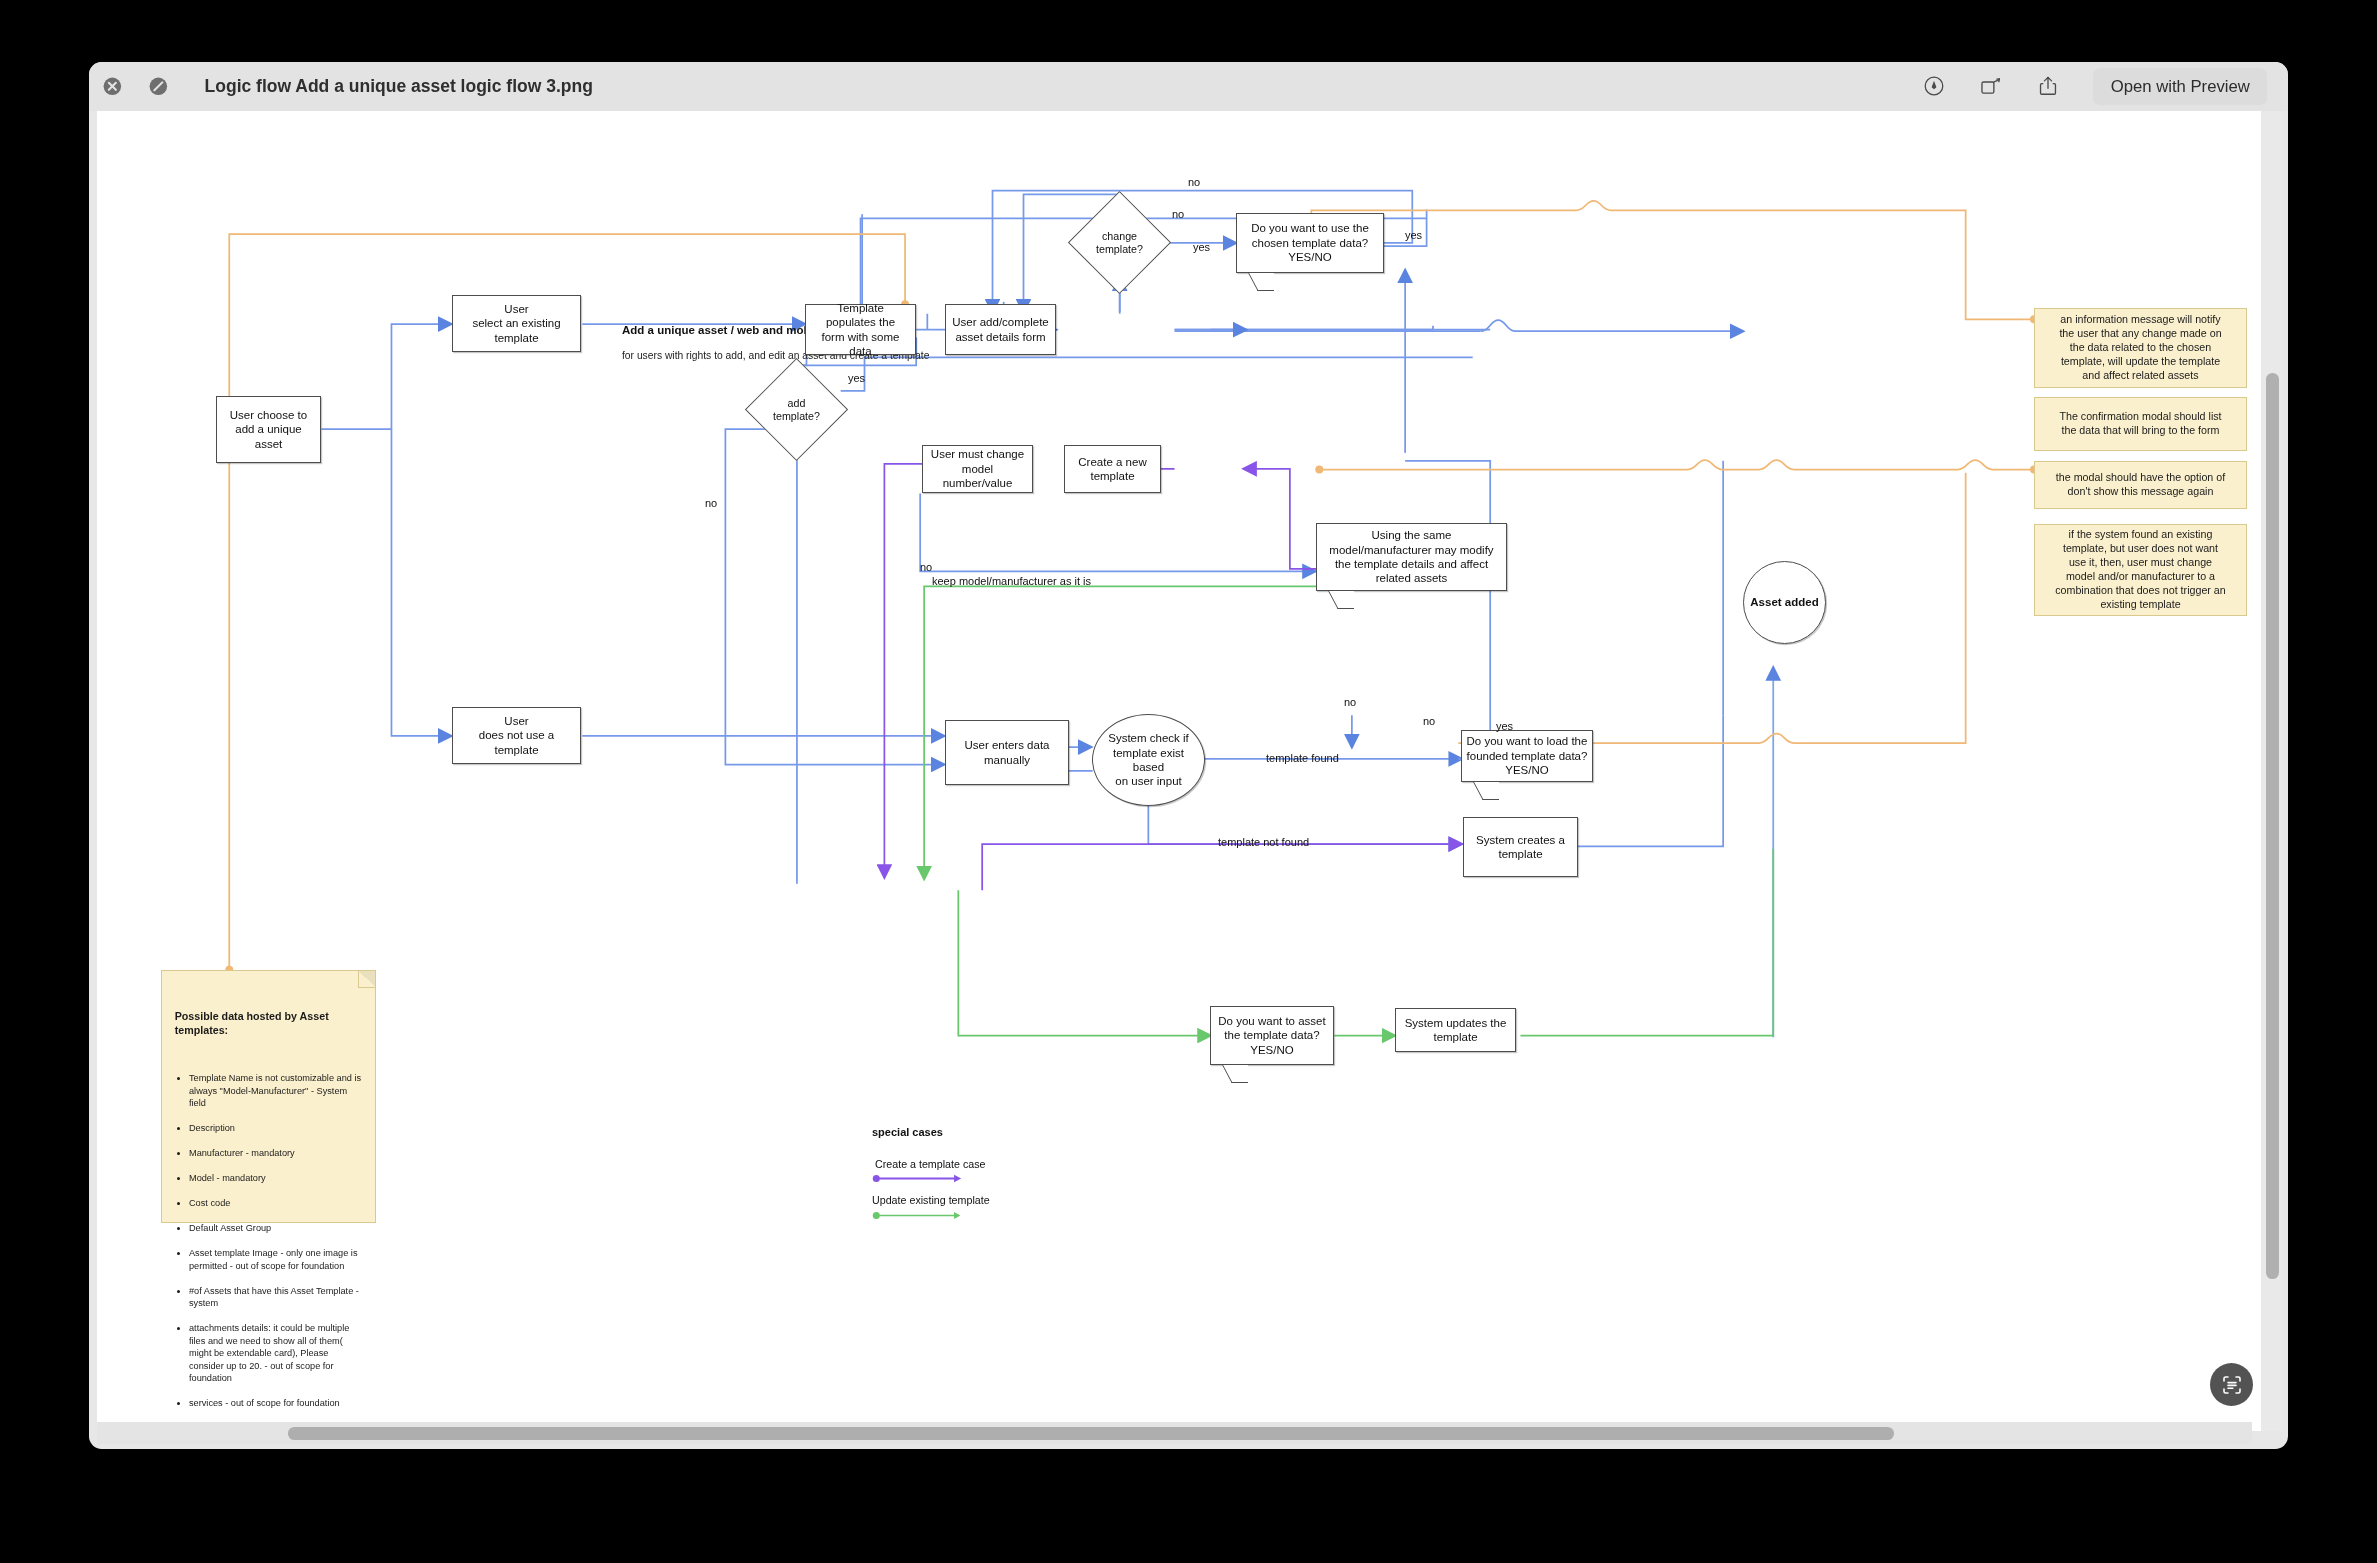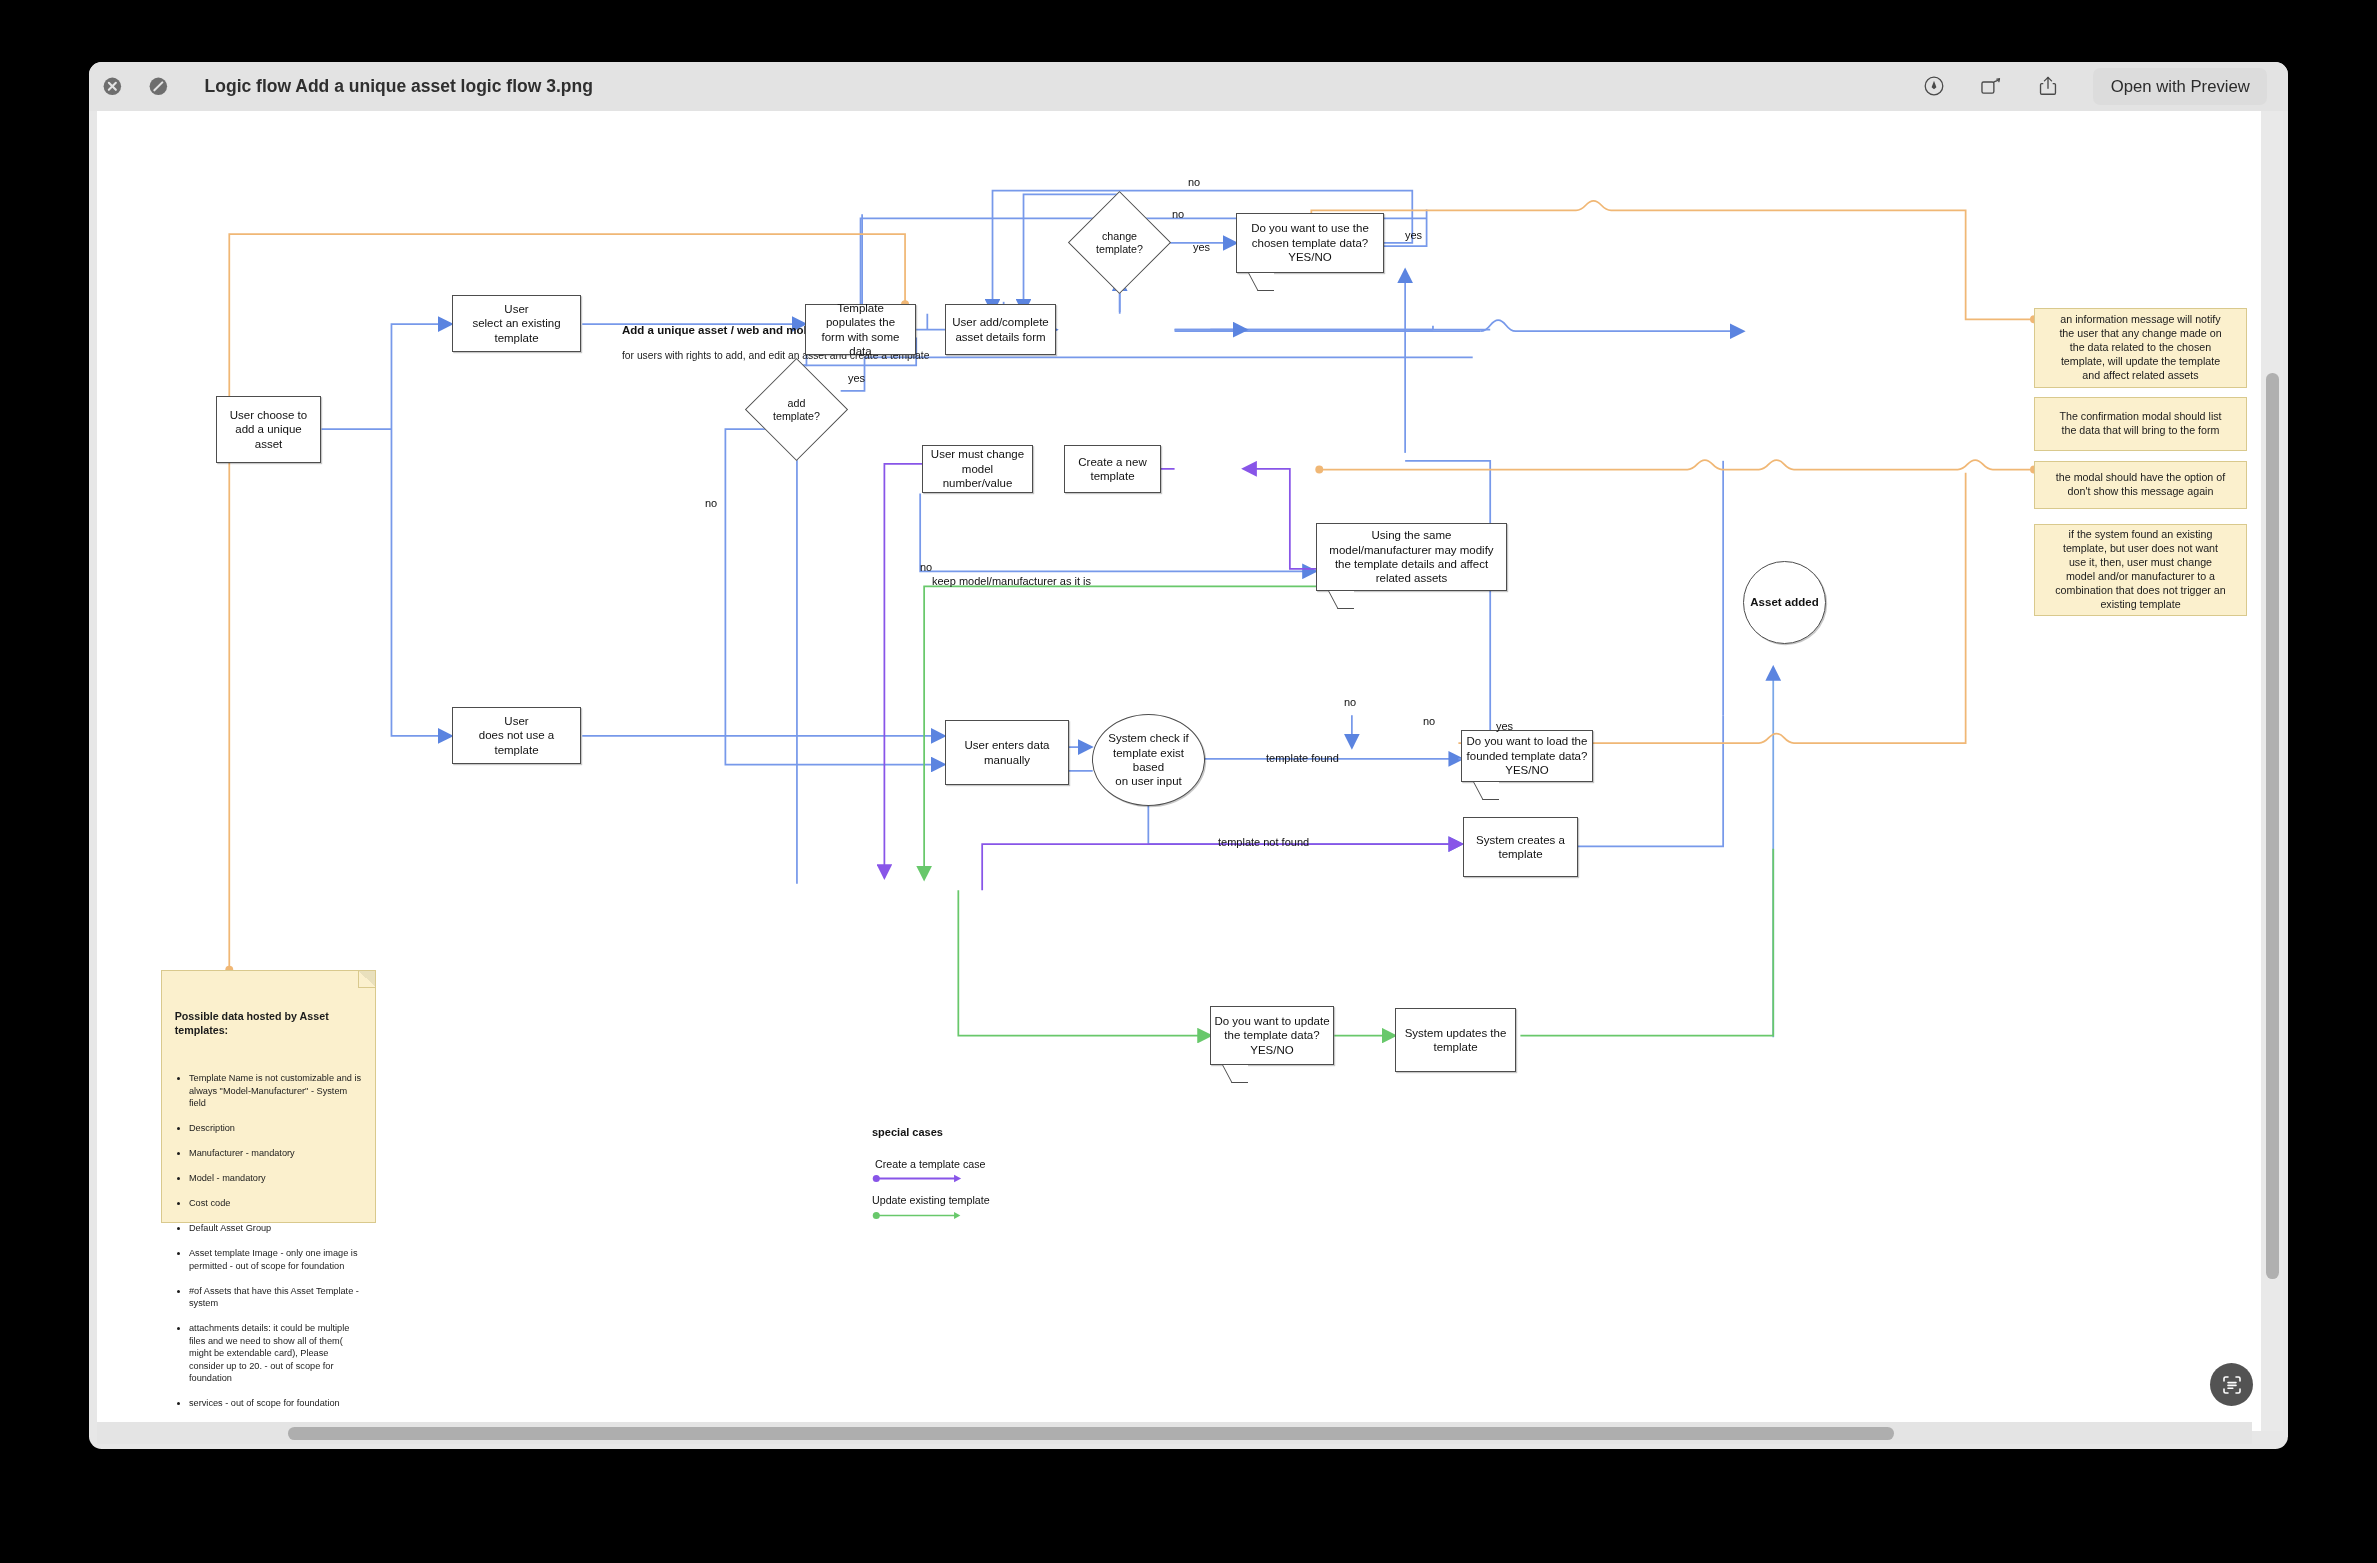--- a/index.html
+++ b/index.html
@@ -302,27 +302,27 @@
         <div class="body">Do you want to load the
 founded template data?
 YES/NO</div>
         <div class="tail"></div>
       </div>
 
       <div class="node" style="left:1366px;top:706px;width:115px;height:60px;">System creates a
 template</div>
 
       <div class="callout" style="left:1113px;top:895px;width:124px;height:59px;">
-        <div class="body">Do you want to update
+        <div class="body">Do you want to asset
 the template data?
 YES/NO</div>
         <div class="tail"></div>
       </div>
 
-      <div class="node" style="left:1298px;top:897px;width:121px;height:64px;">System updates the
+      <div class="node" style="left:1298px;top:897px;width:121px;height:44px;">System updates the
 template</div>
 
       <div class="lbl" style="left:1091px;top:65px;">no</div>
       <div class="lbl" style="left:1075px;top:97px;">no</div>
       <div class="lbl" style="left:1096px;top:130px;">yes</div>
       <div class="lbl" style="left:1308px;top:118px;">yes</div>
       <div class="lbl" style="left:751px;top:261px;">yes</div>
       <div class="lbl" style="left:608px;top:386px;">no</div>
       <div class="lbl" style="left:823px;top:450px;">no</div>
       <div class="lbl" style="left:835px;top:464px;">keep model/manufacturer as it is</div>

